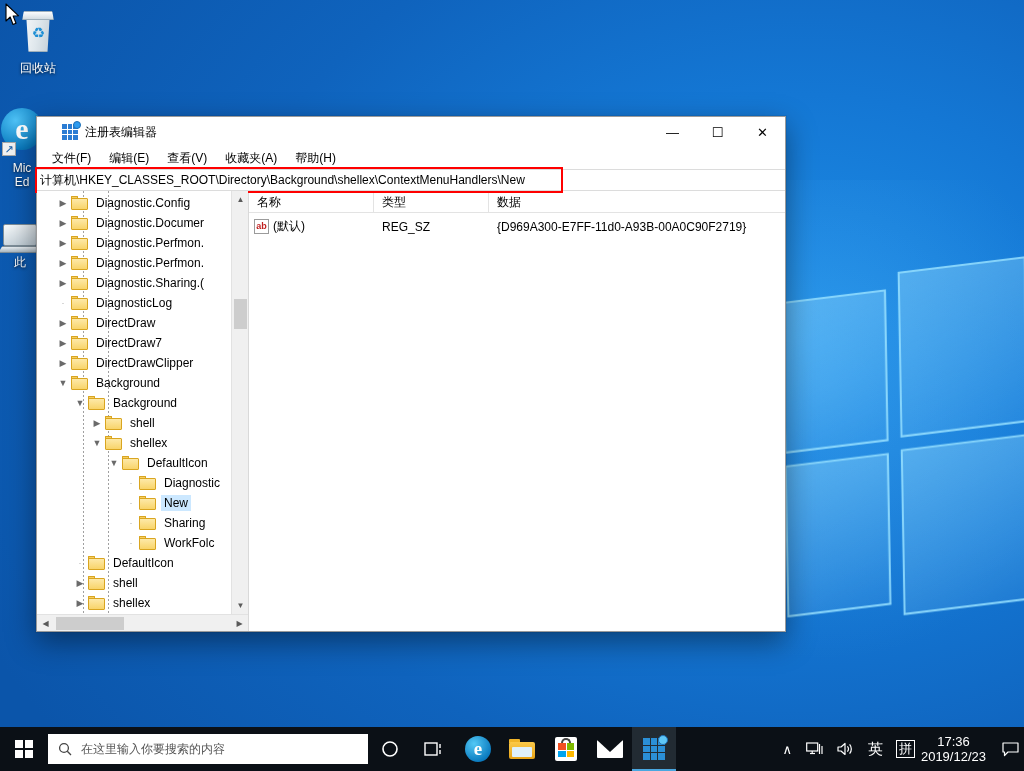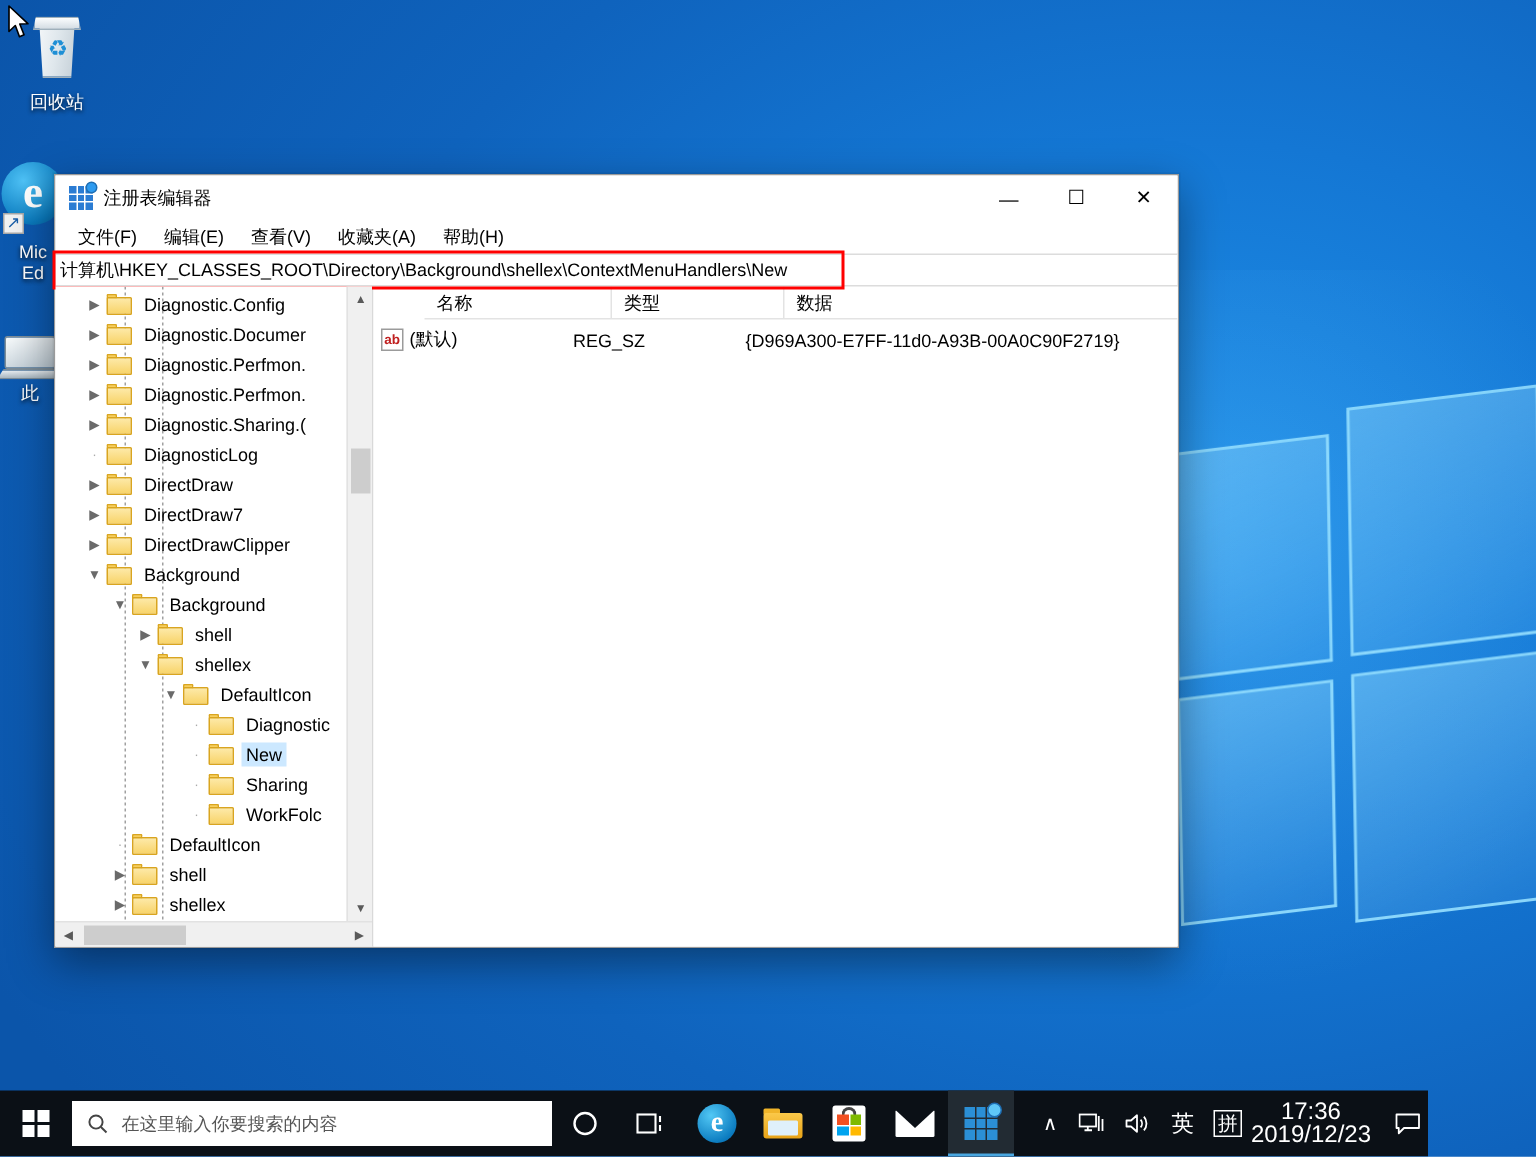--- a/index.html
+++ b/index.html
@@ -78,21 +78,21 @@
 
   
   #regwin {
     position: absolute; left: 36px; top: 116px; width: 750px; height: 516px;
     background: #ffffff;
     border: 1px solid #9a9a9a;
     box-shadow: 0 0 0 1px rgba(0,0,0,.06), 0 10px 28px rgba(0,0,0,.42);
     display: flex; flex-direction: column;
   }
   .titlebar { height: 30px; background: #ffffff; display: flex; align-items: center;
-              flex: 0 0 30px; border-bottom: none; }
+              flex: 0 0 30px; border-bottom: none; padding-left: 16px; }
   .title-icon { width: 16px; height: 16px; margin: 0 7px 0 9px; position: relative; }
   .ti-grid { position: absolute; inset: 0; display: grid;
              grid-template-columns: repeat(3,1fr); grid-template-rows: repeat(3,1fr); gap: 1px; }
   .ti-grid i { background: #2b7cd3; display: block; }
   .ti-gear { position: absolute; right: -3px; top: -3px; width: 8px; height: 8px;
              border-radius: 50%; background: #2d9bf0; border: 1px solid #1e6fb5; }
   .title-text { font-size: 12px; color: #000; }
   .win-btns { margin-left: auto; display: flex; height: 30px; }
   .win-btn { width: 45px; height: 30px; display: flex; align-items: center;
              justify-content: center; font-size: 13px; color: #000; }
@@ -149,57 +149,57 @@
              border-top: 1px solid #e2e2e2; position: relative; }
   .hs-btn { position: absolute; top: 0; width: 17px; height: 17px; color: #5a5a5a;
             font-size: 8px; display: flex; align-items: center; justify-content: center; }
   .hs-btn.left { left: 0; } .hs-btn.right { right: 0; }
   .hs-thumb { position: absolute; top: 2px; height: 13px; background: #cdcdcd; }
 
   
   .listpane { flex: 1 1 auto; display: flex; flex-direction: column; min-width: 0;
               background: #fff; }
   .lheader { height: 22px; flex: 0 0 22px; display: flex; background: #fff;
-             border-bottom: 1px solid #e3e3e3; margin-left: 34px; }
+             border-bottom: 1px solid #e3e3e3; }
   .lcol { font-size: 12px; color: #000; padding: 3px 0 0 8px;
           border-right: 1px solid #e3e3e3; overflow: hidden; white-space: nowrap; }
   .lcol.c1 { width: 125px; flex: 0 0 125px; }
   .lcol.c2 { width: 115px; flex: 0 0 115px; }
   .lcol.c3 { flex: 1 1 auto; border-right: none; }
   .lrow { height: 19px; display: flex; align-items: center; font-size: 12px; color: #000; }
   .lcell { padding-left: 8px; overflow: hidden; white-space: nowrap; }
   .lcell.c1 { width: 125px; flex: 0 0 125px; display: flex; align-items: center;
               padding-left: 5px; }
   .lcell.c2 { width: 115px; flex: 0 0 115px; }
   .lcell.c3 { flex: 1 1 auto; }
   .ab-icon { width: 15px; height: 15px; flex: 0 0 15px; margin-right: 4px;
              position: relative; background: #fff; border: 1px solid #9b9b9b; }
   .ab-icon span { position: absolute; inset: 0; font-size: 9px; line-height: 13px;
                   text-align: center; color: #c02020; font-weight: bold; }
 
   
-  #taskbar { position: absolute; left: 0; bottom: 0; width: 952px; height: 44px;
+  #taskbar { position: absolute; left: 0; bottom: 0; width: 1024px; height: 44px;
              background: #0b1016; display: flex; align-items: center; }
   .tb-start { width: 48px; height: 44px; display: flex; align-items: center;
               justify-content: center; }
   .start-grid { width: 18px; height: 18px; display: grid;
                 grid-template-columns: 1fr 1fr; grid-template-rows: 1fr 1fr; gap: 2px; }
   .start-grid i { background: #fff; display: block; }
   .tb-search { width: 320px; height: 30px; background: #fff; display: flex;
                align-items: center; padding-left: 10px; }
   .tb-search .ph { font-size: 12px; color: #555; margin-left: 9px; }
   .tb-ico { width: 44px; height: 44px; display: flex; align-items: center;
             justify-content: center; position: relative; }
   .tb-ico.active { background: #222b33; }
   .tb-ico.active::after { content: ""; position: absolute; left: 0; bottom: 0;
                           width: 100%; height: 2px; background: #4aa7e0; }
   .tray { margin-left: auto; display: flex; align-items: center; height: 44px; }
   .tray-ico { padding: 0 7px; color: #fff; font-size: 13px; display: flex;
               align-items: center; height: 44px; }
-  .clock { color: #fff; font-size: 16px; line-height: 15px; text-align: center;
+  .clock { color: #fff; font-size: 13px; line-height: 15px; text-align: center;
            padding: 0 10px 0 6px; }
   .notif { width: 28px; height: 44px; display: flex; align-items: center;
            justify-content: center; }
 
   .edge-tb { width: 26px; height: 26px; border-radius: 50%;
              background: radial-gradient(circle at 35% 30%, #52c8f5, #0c7cc0 72%, #0560a0);
              color: #fff; font-family: "Liberation Serif", serif; font-weight: bold;
              font-size: 19px; line-height: 26px; text-align: center; }
   .folder-tb { width: 26px; height: 20px; position: relative; }
   .folder-tb .t { position: absolute; left: 0; top: 0; width: 11px; height: 4px;

